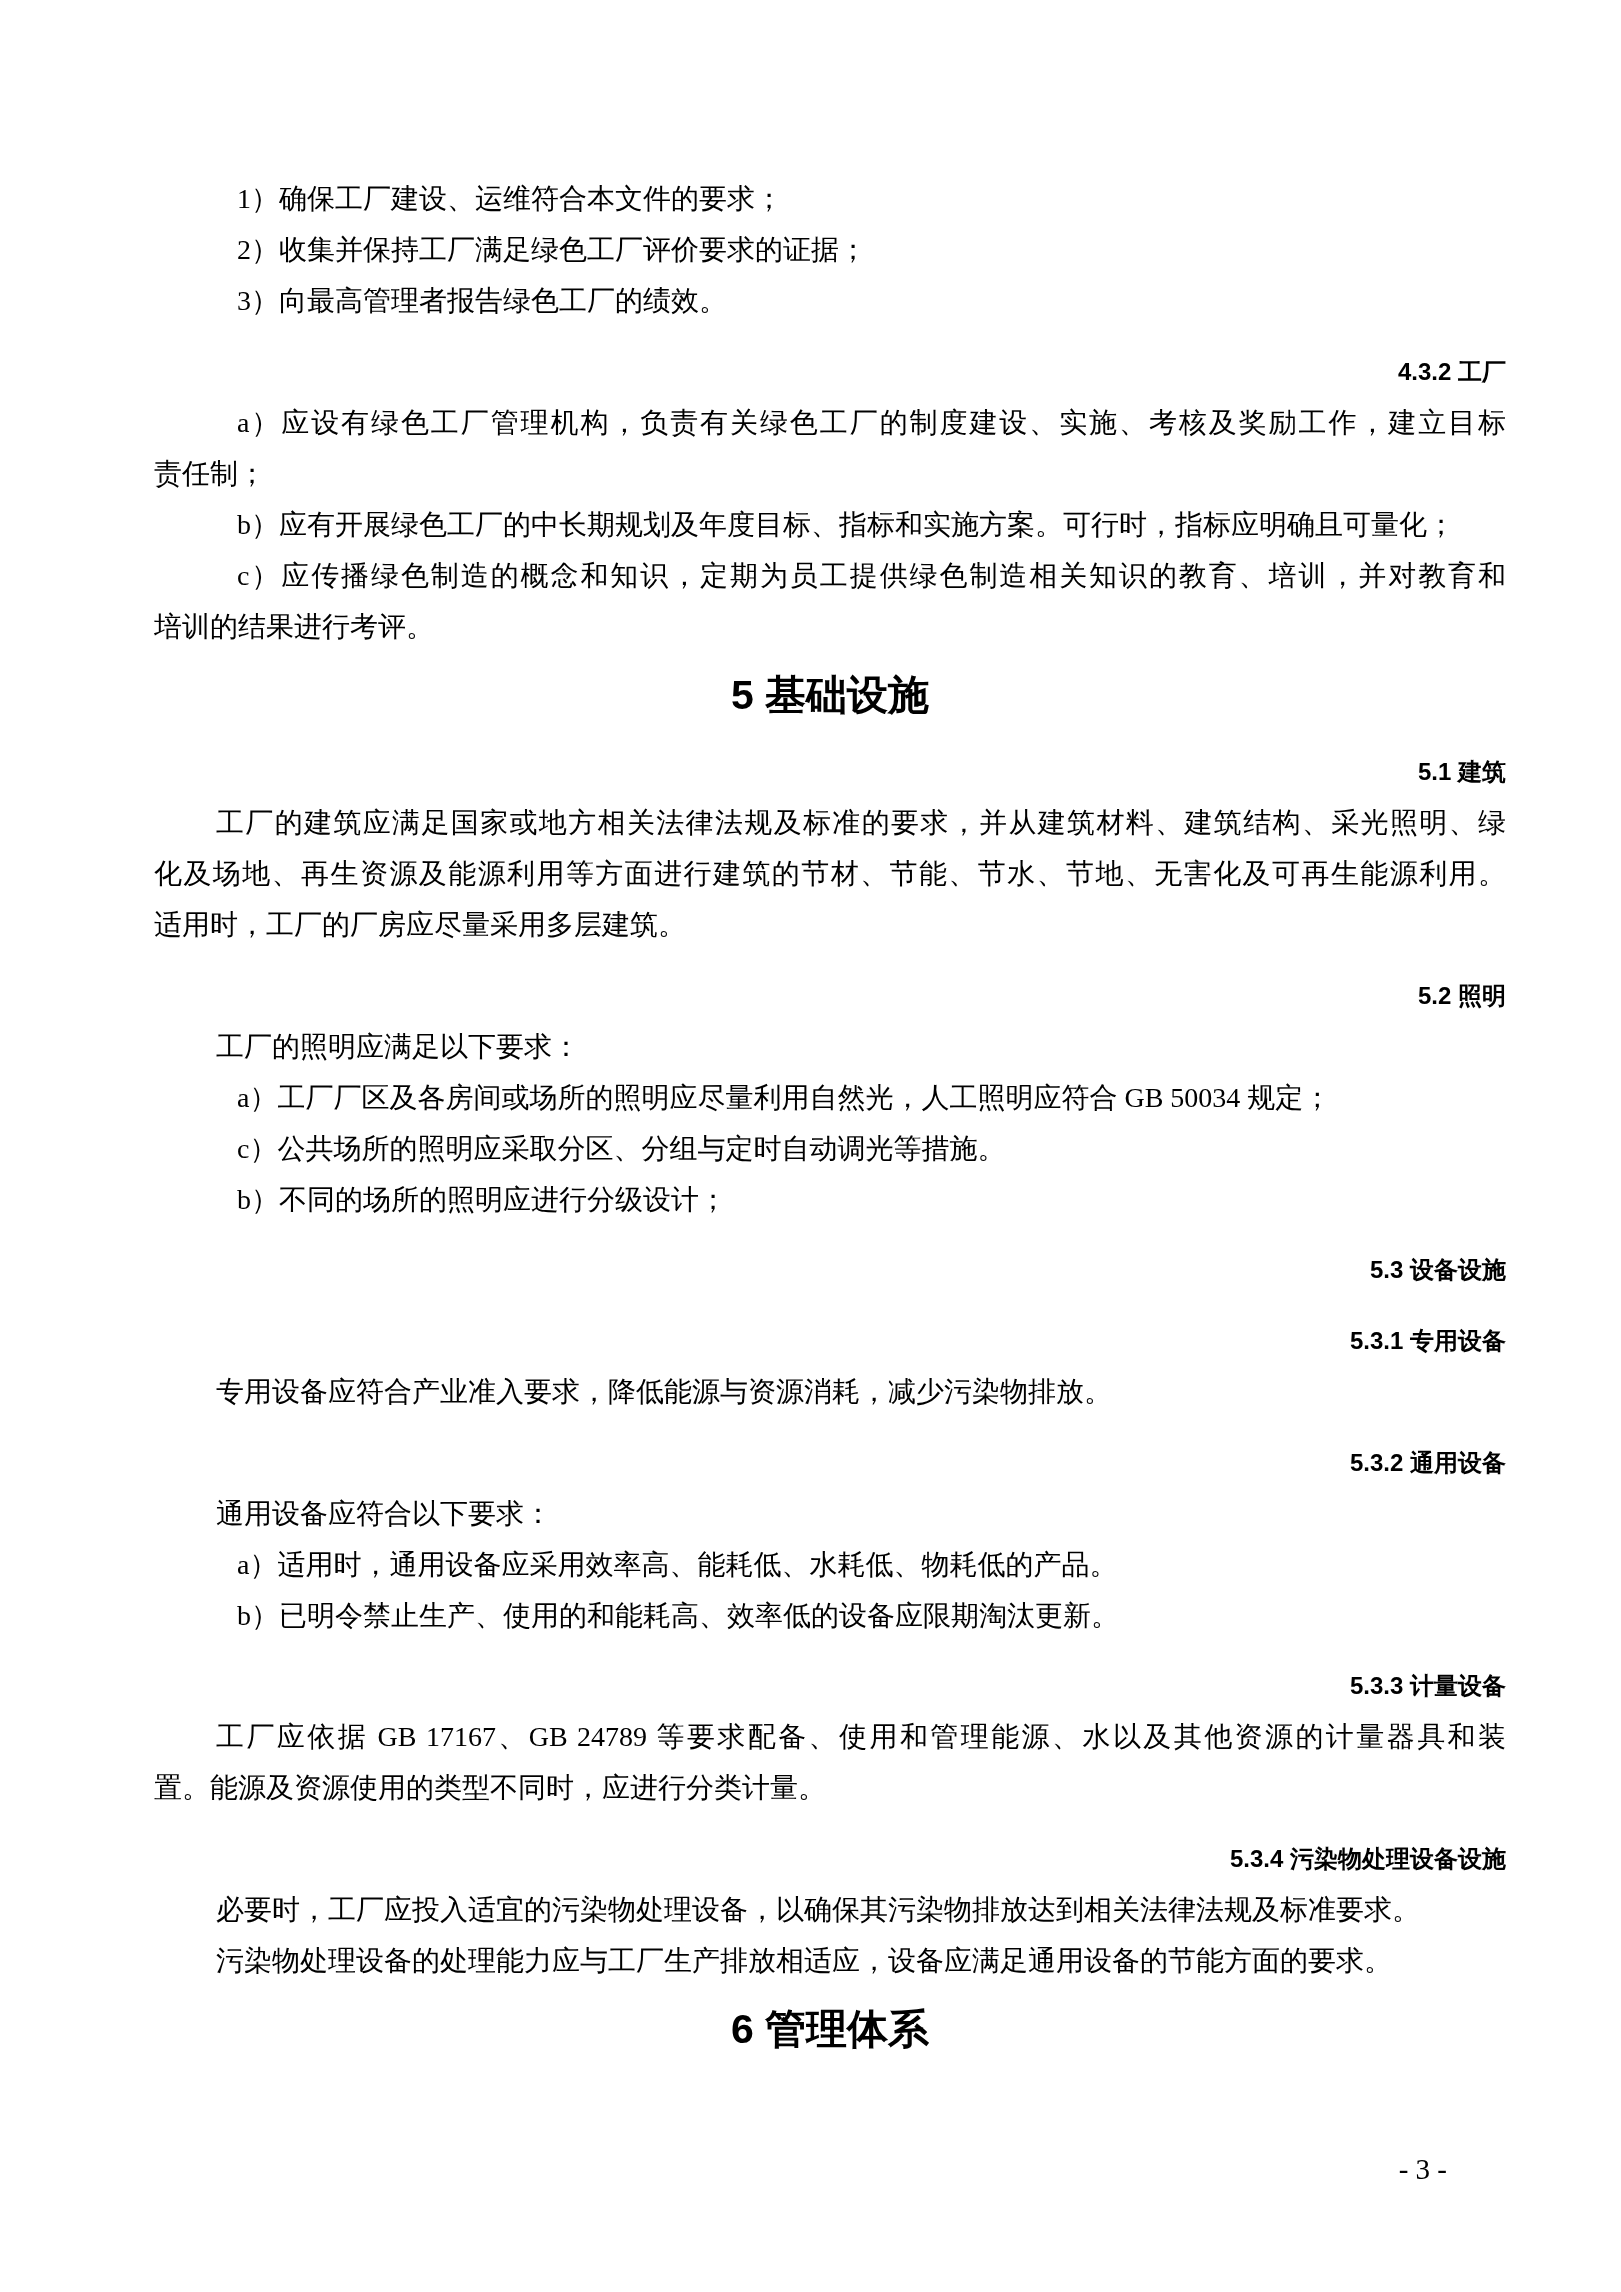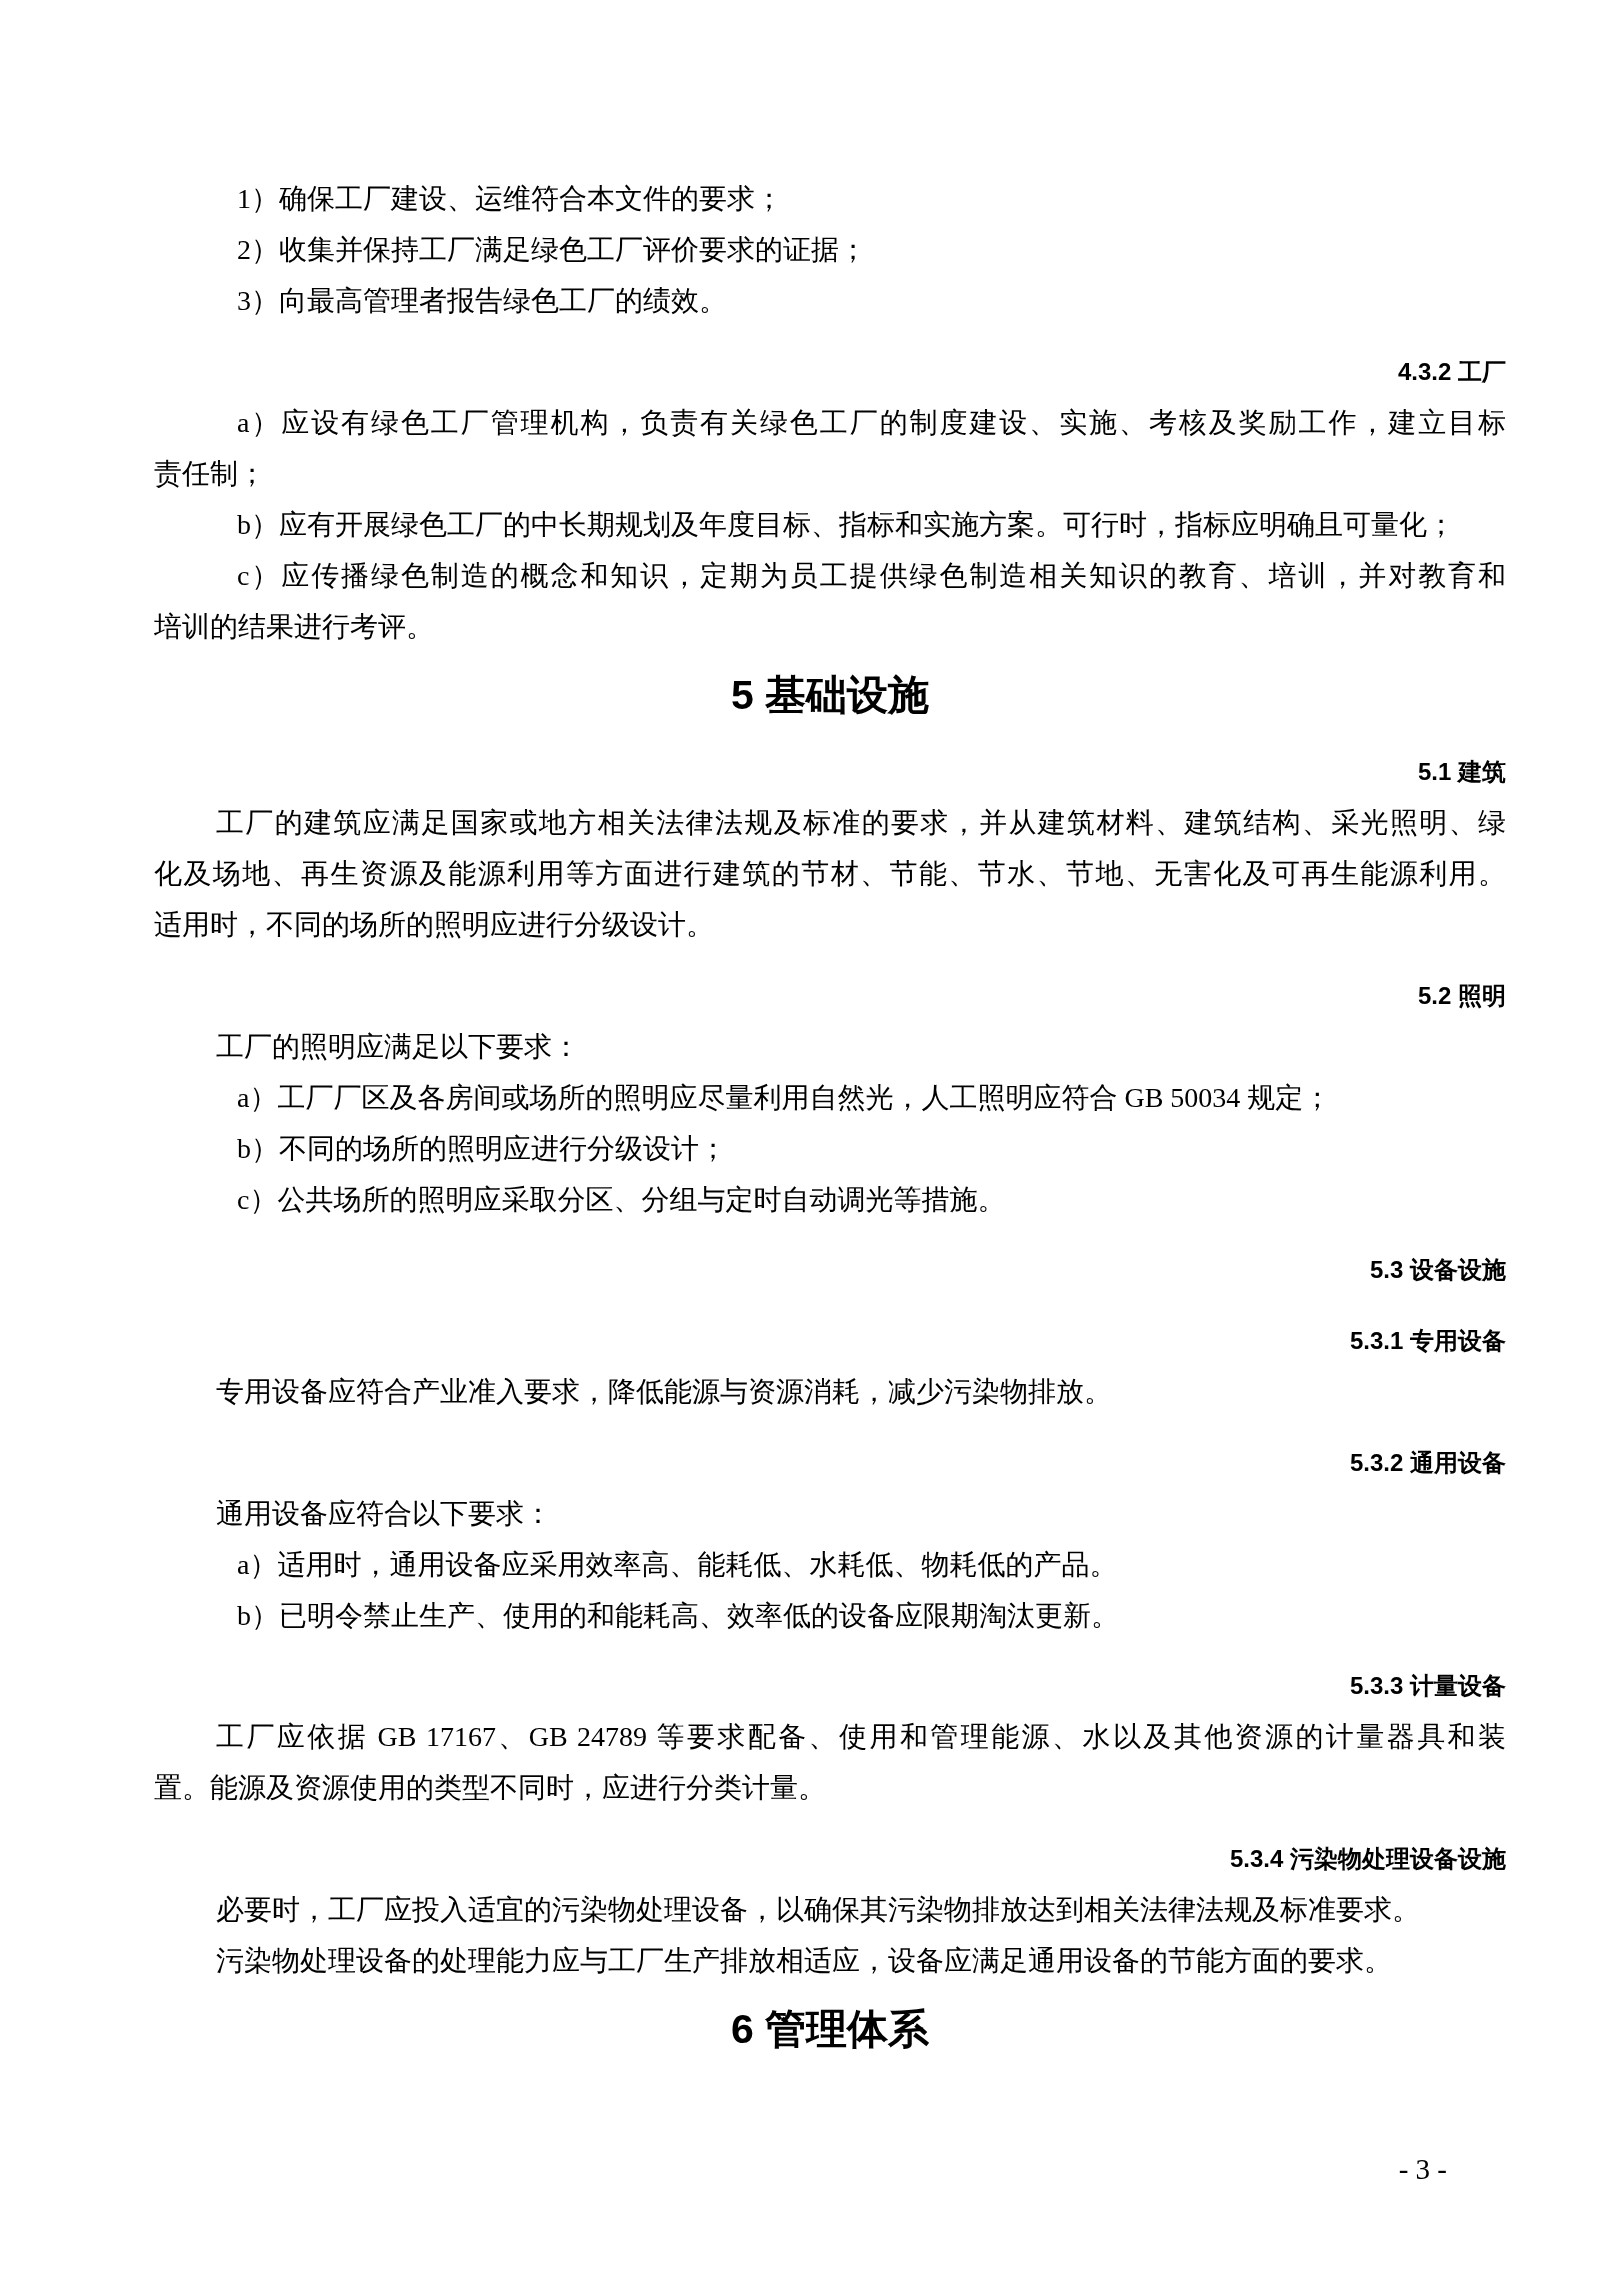--- a/index.html
+++ b/index.html
@@ -74,26 +74,26 @@
       <div class="h3">4.3.2 工厂</div>
       <div class="line indent2 just">a）应设有绿色工厂管理机构，负责有关绿色工厂的制度建设、实施、考核及奖励工作，建立目标</div>
       <div class="line">责任制；</div>
       <div class="line indent2">b）应有开展绿色工厂的中长期规划及年度目标、指标和实施方案。可行时，指标应明确且可量化；</div>
       <div class="line indent2 just">c）应传播绿色制造的概念和知识，定期为员工提供绿色制造相关知识的教育、培训，并对教育和</div>
       <div class="line">培训的结果进行考评。</div>
       <div class="h1">5 基础设施</div>
       <div class="h3">5.1 建筑</div>
       <div class="line indent1 just">工厂的建筑应满足国家或地方相关法律法规及标准的要求，并从建筑材料、建筑结构、采光照明、绿</div>
       <div class="line just">化及场地、再生资源及能源利用等方面进行建筑的节材、节能、节水、节地、无害化及可再生能源利用。</div>
-      <div class="line">适用时，不同的场所的照明应进行分级设计。</div>
+      <div class="line">适用时，工厂的厂房应尽量采用多层建筑。</div>
       <div class="h3">5.2 照明</div>
       <div class="line indent1">工厂的照明应满足以下要求：</div>
       <div class="line indent2">a）工厂厂区及各房间或场所的照明应尽量利用自然光，人工照明应符合 GB 50034 规定；</div>
+      <div class="line indent2">c）公共场所的照明应采取分区、分组与定时自动调光等措施。</div>
       <div class="line indent2">b）不同的场所的照明应进行分级设计；</div>
-      <div class="line indent2">c）公共场所的照明应采取分区、分组与定时自动调光等措施。</div>
       <div class="h3">5.3 设备设施</div>
       <div class="h3">5.3.1 专用设备</div>
       <div class="line indent1">专用设备应符合产业准入要求，降低能源与资源消耗，减少污染物排放。</div>
       <div class="h3">5.3.2 通用设备</div>
       <div class="line indent1">通用设备应符合以下要求：</div>
       <div class="line indent2">a）适用时，通用设备应采用效率高、能耗低、水耗低、物耗低的产品。</div>
       <div class="line indent2">b）已明令禁止生产、使用的和能耗高、效率低的设备应限期淘汰更新。</div>
       <div class="h3">5.3.3 计量设备</div>
       <div class="line indent1 just">工厂应依据 GB 17167、GB 24789 等要求配备、使用和管理能源、水以及其他资源的计量器具和装</div>
       <div class="line">置。能源及资源使用的类型不同时，应进行分类计量。</div>

